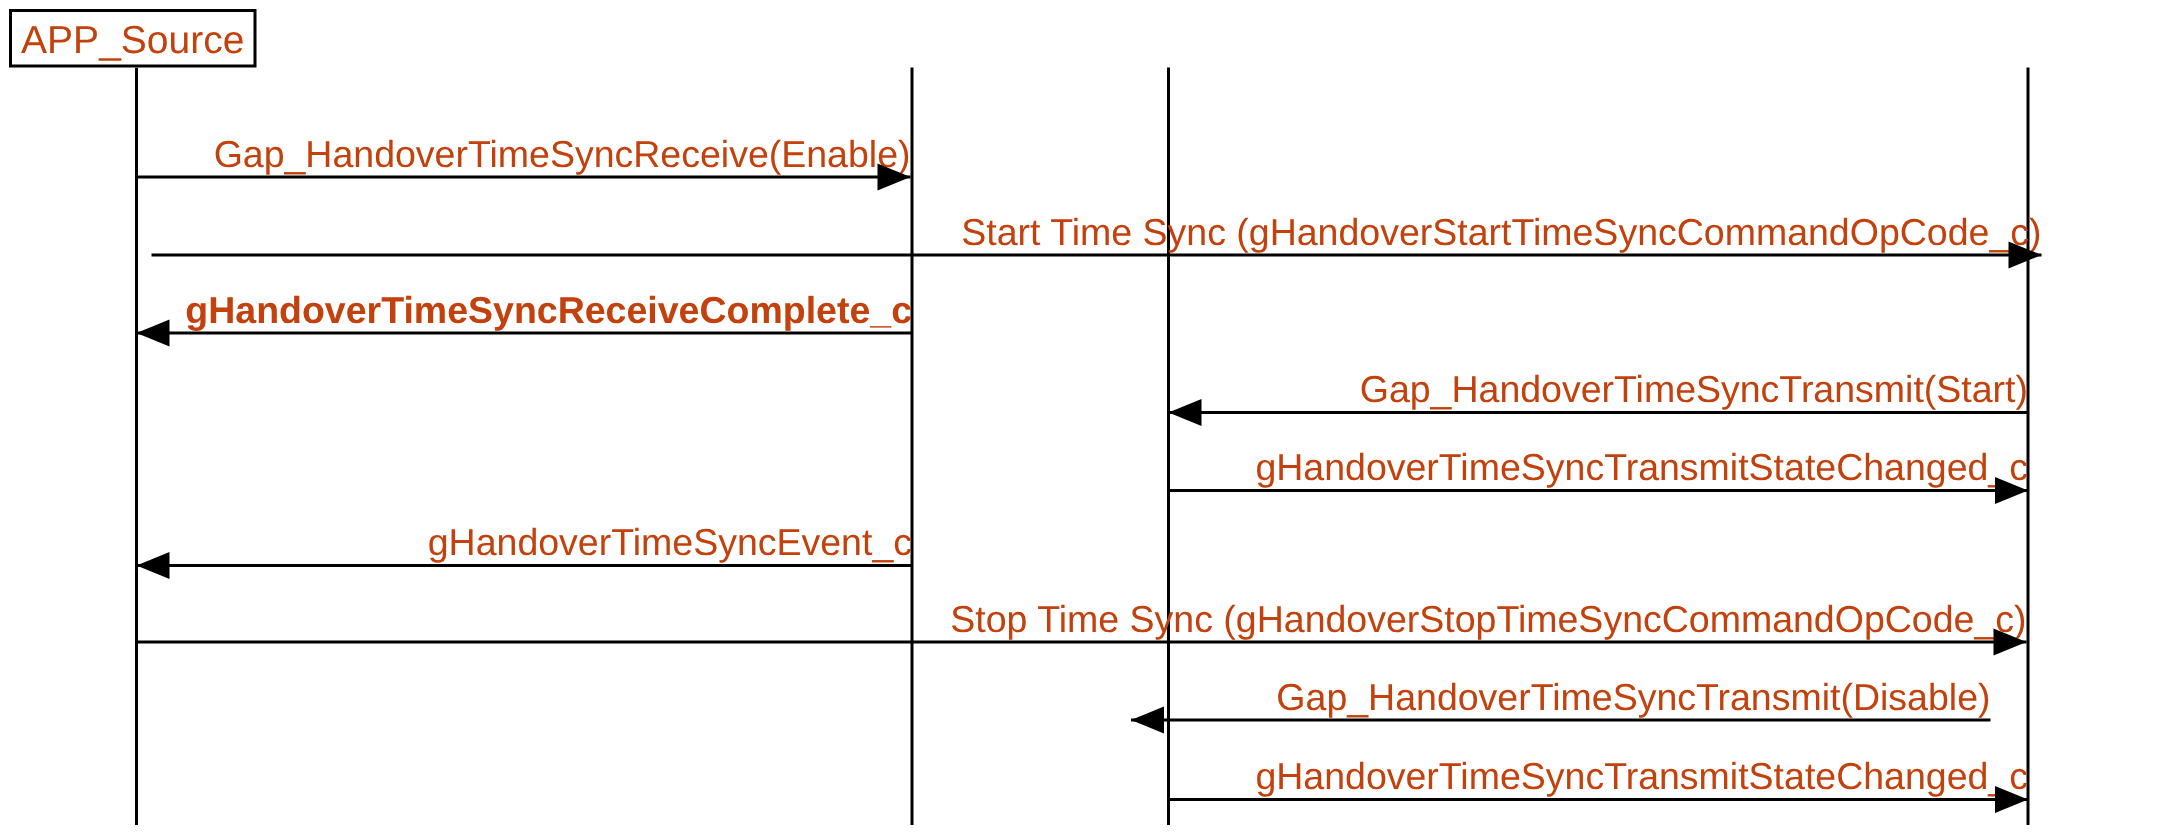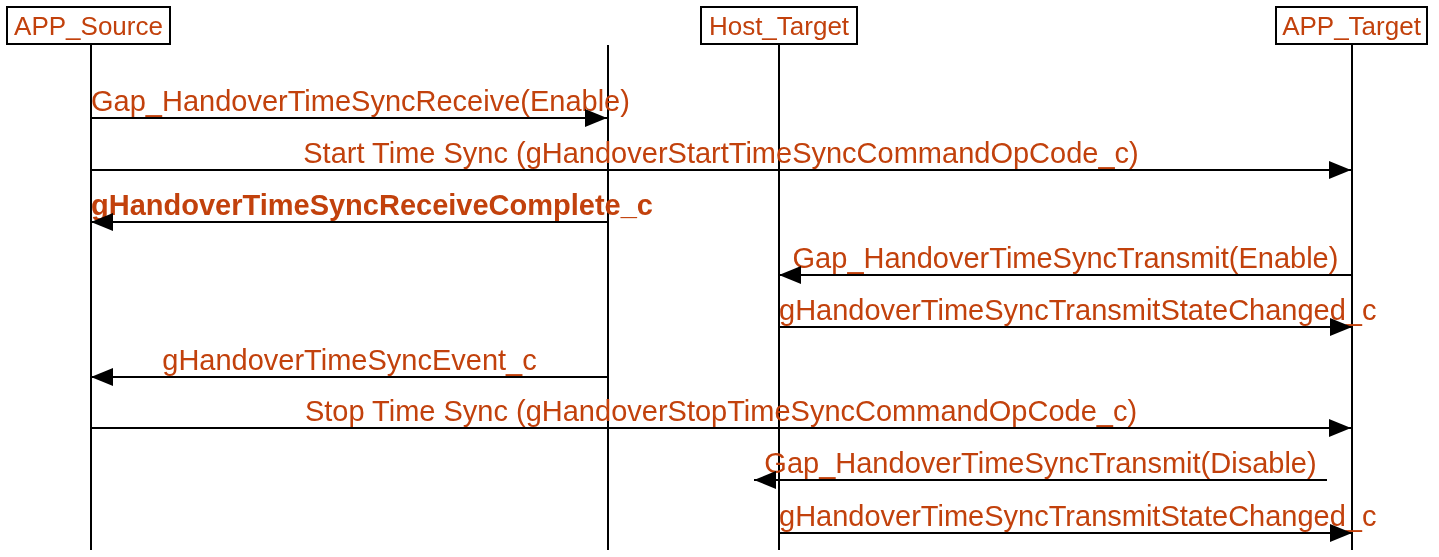--- a/index.html
+++ b/index.html
@@ -44,22 +44,22 @@
     position: absolute;
     height: 2px;
     background: #000000;
     z-index: 3;
   }
   .msg-label {
     position: absolute;
     left: 0;
     right: 0;
     bottom: 3px;
-    text-align: center;
-    font-size: 29px;
+    text-align: right;
+    font-size: 25px;
     line-height: 1.05;
     white-space: nowrap;
   }
   .arrow {
     position: absolute;
     top: 50%;
     width: 0;
     height: 0;
     border-top: 9px solid transparent;
     border-bottom: 9px solid transparent;
@@ -73,45 +73,43 @@
     left: 0;
     border-right: 22px solid #000000;
   }
 </style>
 </head>
 <body>
 
 <div class="diagram">
 
   <div class="actor-box" style="left:6px;  width:161px;">APP_Source</div>
-  <div class="actor-box" style="left:700px; width:154px;">Host_Target</div>
-  <div class="actor-box" style="left:1275px; width:149px;">APP_Target</div>
 
   <div class="lifeline" style="left:90px;"></div>
   <div class="lifeline" style="left:607px;"></div>
   <div class="lifeline" style="left:778px;"></div>
   <div class="lifeline" style="left:1351px;"></div>
 
   <div class="msg" style="top:117px; left:91px; width:516px;">
     <div class="msg-label">Gap_HandoverTimeSyncReceive(Enable)</div>
     <span class="arrow right"></span>
   </div>
 
-  <div class="msg" style="top:169px; left:91px; width:1260px;">
+  <div class="msg" style="top:169px; left:101px; width:1260px;">
     <div class="msg-label">Start Time Sync (gHandoverStartTimeSyncCommandOpCode_c)</div>
     <span class="arrow right"></span>
   </div>
 
   <div class="msg" style="top:221px; left:91px; width:517px;font-weight:bold;">
     <div class="msg-label">gHandoverTimeSyncReceiveComplete_c</div>
     <span class="arrow left"></span>
   </div>
 
   <div class="msg" style="top:274px; left:779px; width:573px;">
-    <div class="msg-label">Gap_HandoverTimeSyncTransmit(Enable)</div>
+    <div class="msg-label">Gap_HandoverTimeSyncTransmit(Start)</div>
     <span class="arrow left"></span>
   </div>
 
   <div class="msg" style="top:326px; left:779px; width:573px;">
     <div class="msg-label">gHandoverTimeSyncTransmitStateChanged_c</div>
     <span class="arrow right"></span>
   </div>
 
   <div class="msg" style="top:376px; left:91px; width:517px;">
     <div class="msg-label">gHandoverTimeSyncEvent_c</div>

